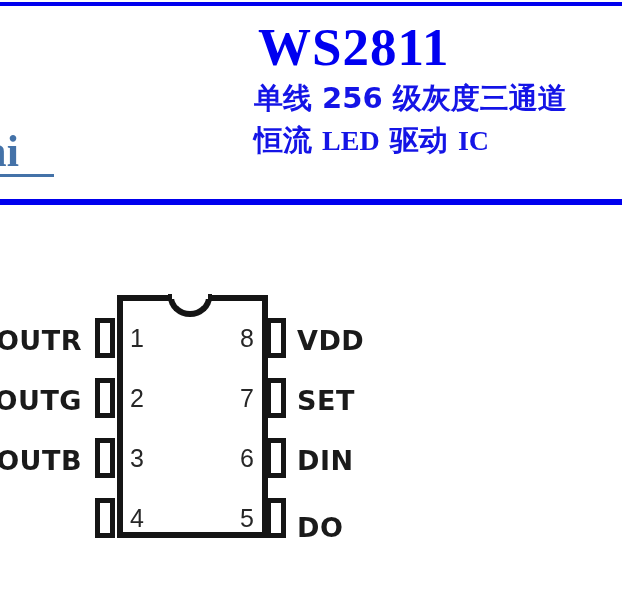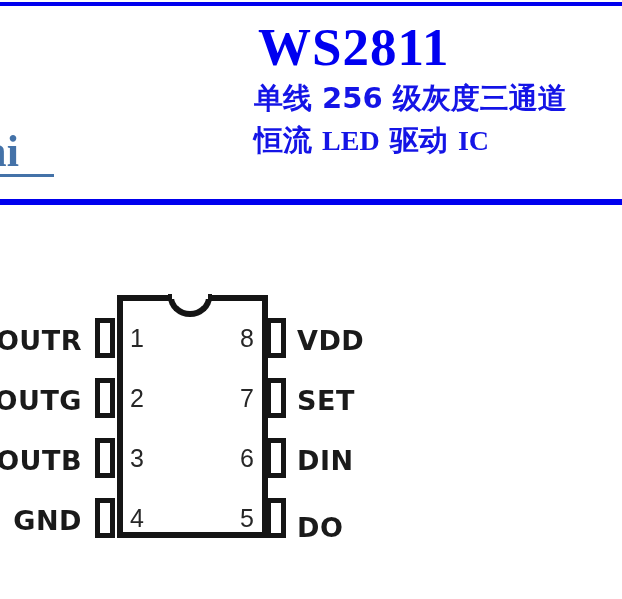--- a/index.html
+++ b/index.html
@@ -233,19 +233,18 @@
   <div class="pin-num left" style="top:300px">4</div>
 
   <div class="pin-num right" style="top:120px">8</div>
   <div class="pin-num right" style="top:180px">7</div>
   <div class="pin-num right" style="top:240px">6</div>
   <div class="pin-num right" style="top:300px">5</div>
 
   <div class="pin-label left" style="top:121px">OUTR</div>
   <div class="pin-label left" style="top:181px">OUTG</div>
   <div class="pin-label left" style="top:241px">OUTB</div>
-  <div class="pin-label left" style="top:301px">GND</div>
 
   <div class="pin-label right" style="top:121px">VDD</div>
   <div class="pin-label right" style="top:241px">DIN</div>
   <div class="pin-label right" style="top:181px">SET</div>
   <div class="pin-label right" style="top:308px">DO</div>
 </div>
 
 </body></html>

